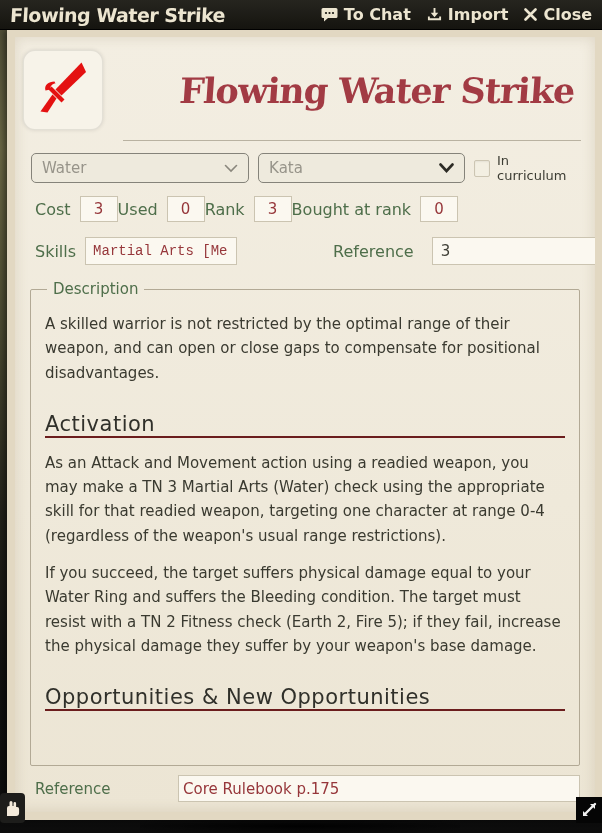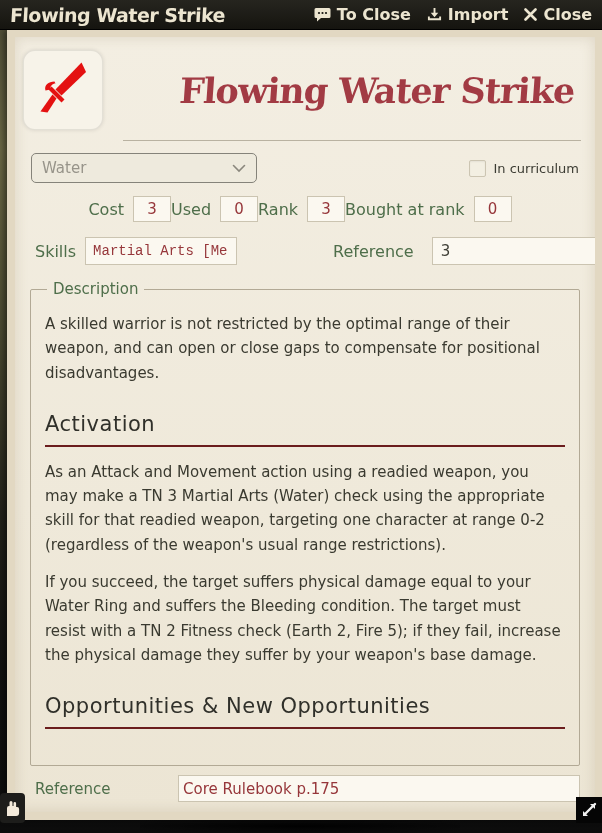--- a/index.html
+++ b/index.html
@@ -55,21 +55,21 @@
   .select-ring { width:226px; }
   .select-type { width:214px; }
   .select .chev { margin-left:auto; }
   .curriculum { margin-left:auto; display:flex; align-items:center; gap:7px; }
   .checkbox {
     appearance:none; -webkit-appearance:none; width:17px; height:17px;
     background:#f3efe2; border:1px solid #ccc5b2; border-radius:2px; cursor:pointer;
     box-shadow: inset 0 1px 2px rgba(0,0,0,0.06);
   }
   .curriculum-label { font-size:13px; color:#3c3c33; }
-  .row2 { display:flex; align-items:center; justify-content:center; padding:13px 70px 0 20px;margin-left:40px; }
+  .row2 { display:flex; align-items:center; justify-content:flex-start; padding:13px 70px 0 20px; }
   .pair { display:flex; align-items:center; gap:9px; }
   .field-label { color:#4e6e4a; font-size:16px; white-space:nowrap; }
   .num-input {
     width:38px; height:26px; background:#fbf8f0; border:1px solid #cbc4b1;
     text-align:center; color:#96363a; font-size:15px; font-family:inherit;
   }
   .row3 { display:flex; align-items:center; padding:15px 16px 0 20px; }
   .skills-input {
     width:152px; height:28px; background:#fbf8f0; border:1px solid #cbc4b1;
     color:#96363a; font-size:14px; padding:0 7px; font-family:Liberation Mono, monospace;
@@ -83,21 +83,21 @@
   
   .desc-fieldset {
     flex:1; margin:15px 15px 0 15px; border:1px solid #b2a995; border-radius:2px;
     padding:2px 14px 8px 14px; min-height:0; overflow:hidden;
   }
   .desc-fieldset legend { color:#4e6e4a; font-size:15px; padding:0 6px; margin-left:2px; }
   .body-text { color:#3a3a30; font-size:15px; line-height:1.62; }
   .intro { margin:12px 0 4px 0; }
   .sec-heading {
     font-size:21px; font-weight:normal; color:#30302a; letter-spacing:0.5px;
-    margin-top:27px; padding-bottom:9px; border-bottom:2px solid #6b1d1d;
+    margin-top:27px; border-bottom:2px solid #6b1d1d;
   }
   .sec-body { margin-top:13px; }
   
   .reference-row { display:flex; align-items:center; margin:9px 15px 10px 20px; }
   .reference-label { color:#4e6e4a; font-size:15px; width:143px; flex:0 0 143px; }
   .reference-input {
     flex:1; height:27px; background:#fbf8f0; border:1px solid #cbc4b1;
     color:#96363a; font-size:15px; padding:0 4px; font-family:inherit;
   }
   
@@ -124,21 +124,21 @@
   <div class="topbar-buttons">
     <div class="tb-btn">
       <span>
         <svg width="17" height="15" viewBox="0 0 17 15">
             <path d="M2 1 h13 a1.5 1.5 0 0 1 1.5 1.5 v7 a1.5 1.5 0 0 1 -1.5 1.5 h-8 l-4 3.5 v-3.5 h-1 a1.5 1.5 0 0 1 -1.5 -1.5 v-7 A1.5 1.5 0 0 1 2 1 Z" fill="#ece5d0"></path>
             <circle cx="5" cy="6" r="1.1" fill="#15140f"></circle>
             <circle cx="8.5" cy="6" r="1.1" fill="#15140f"></circle>
             <circle cx="12" cy="6" r="1.1" fill="#15140f"></circle>
           </svg>
       </span>
-      <span>To Close</span>
+      <span>To Chat</span>
     </div>
     <div class="tb-btn">
       <span>
         <svg width="15" height="15" viewBox="0 0 16 16">
             <path d="M7 1 h2 v5 h3 L8 11 4 6 h3 Z" fill="#ece5d0"></path>
             <path d="M1 10 v4 h14 v-4 h-2 v2 H3 v-2 Z" fill="#ece5d0"></path>
           </svg>
       </span>
       <span>Import</span>
     </div>
@@ -175,20 +175,28 @@
 
     <div class="row1">
       <div class="select select-ring">
         <span>Water</span>
         <span class="chev">
           <svg width="14" height="9" viewBox="0 0 14 9">
               <path d="M1.5 1.5 L7 7 L12.5 1.5" fill="none" stroke="#8a877d" stroke-width="1.6" stroke-linecap="round"></path>
             </svg>
         </span>
       </div>
+      <div class="select select-type">
+        <span>Kata</span>
+        <span class="chev">
+          <svg width="15" height="10" viewBox="0 0 15 10">
+              <path d="M1.5 1.5 L7.5 8 L13.5 1.5" fill="none" stroke="#2c2b25" stroke-width="2.6" stroke-linecap="round"></path>
+            </svg>
+        </span>
+      </div>
       <label class="curriculum">
         <input type="checkbox" class="checkbox" style="">
         <span class="curriculum-label">In curriculum</span>
       </label>
     </div>
 
     <div class="row2">
       <div class="pair">
         <span class="field-label">Cost</span>
         <input class="num-input" value="3" style="">
@@ -213,21 +221,21 @@
       <span class="field-label difficulty-label">Reference</span>
       <input class="difficulty-input" value="3" style="">
     </div>
 
     <fieldset class="desc-fieldset">
       <legend>Description</legend>
 
       <p class="body-text intro">A skilled warrior is not restricted by the optimal range of their weapon, and can open or close gaps to compensate for positional disadvantages.</p>
 
       <h2 class="sec-heading">Activation</h2>
-      <p class="body-text sec-body">As an Attack and Movement action using a readied weapon, you may make a TN 3 Martial Arts (Water) check using the appropriate skill for that readied weapon, targeting one character at range 0-2 (regardless of the weapon's usual range restrictions).</p>
+      <p class="body-text sec-body">As an Attack and Movement action using a readied weapon, you may make a TN 3 Martial Arts (Water) check using the appropriate skill for that readied weapon, targeting one character at range 0-4 (regardless of the weapon's usual range restrictions).</p>
 
       <p class="body-text sec-body">If you succeed, the target suffers physical damage equal to your Water Ring and suffers the Bleeding condition. The target must resist with a TN 2 Fitness check (Earth 2, Fire 5); if they fail, increase the physical damage they suffer by your weapon's base damage.</p>
 
       <h2 class="sec-heading">Opportunities &amp; New Opportunities</h2>
 
     </fieldset>
 
     <div class="reference-row">
       <span class="reference-label">Reference</span>
       <input class="reference-input" value="Core Rulebook p.175" style="">

